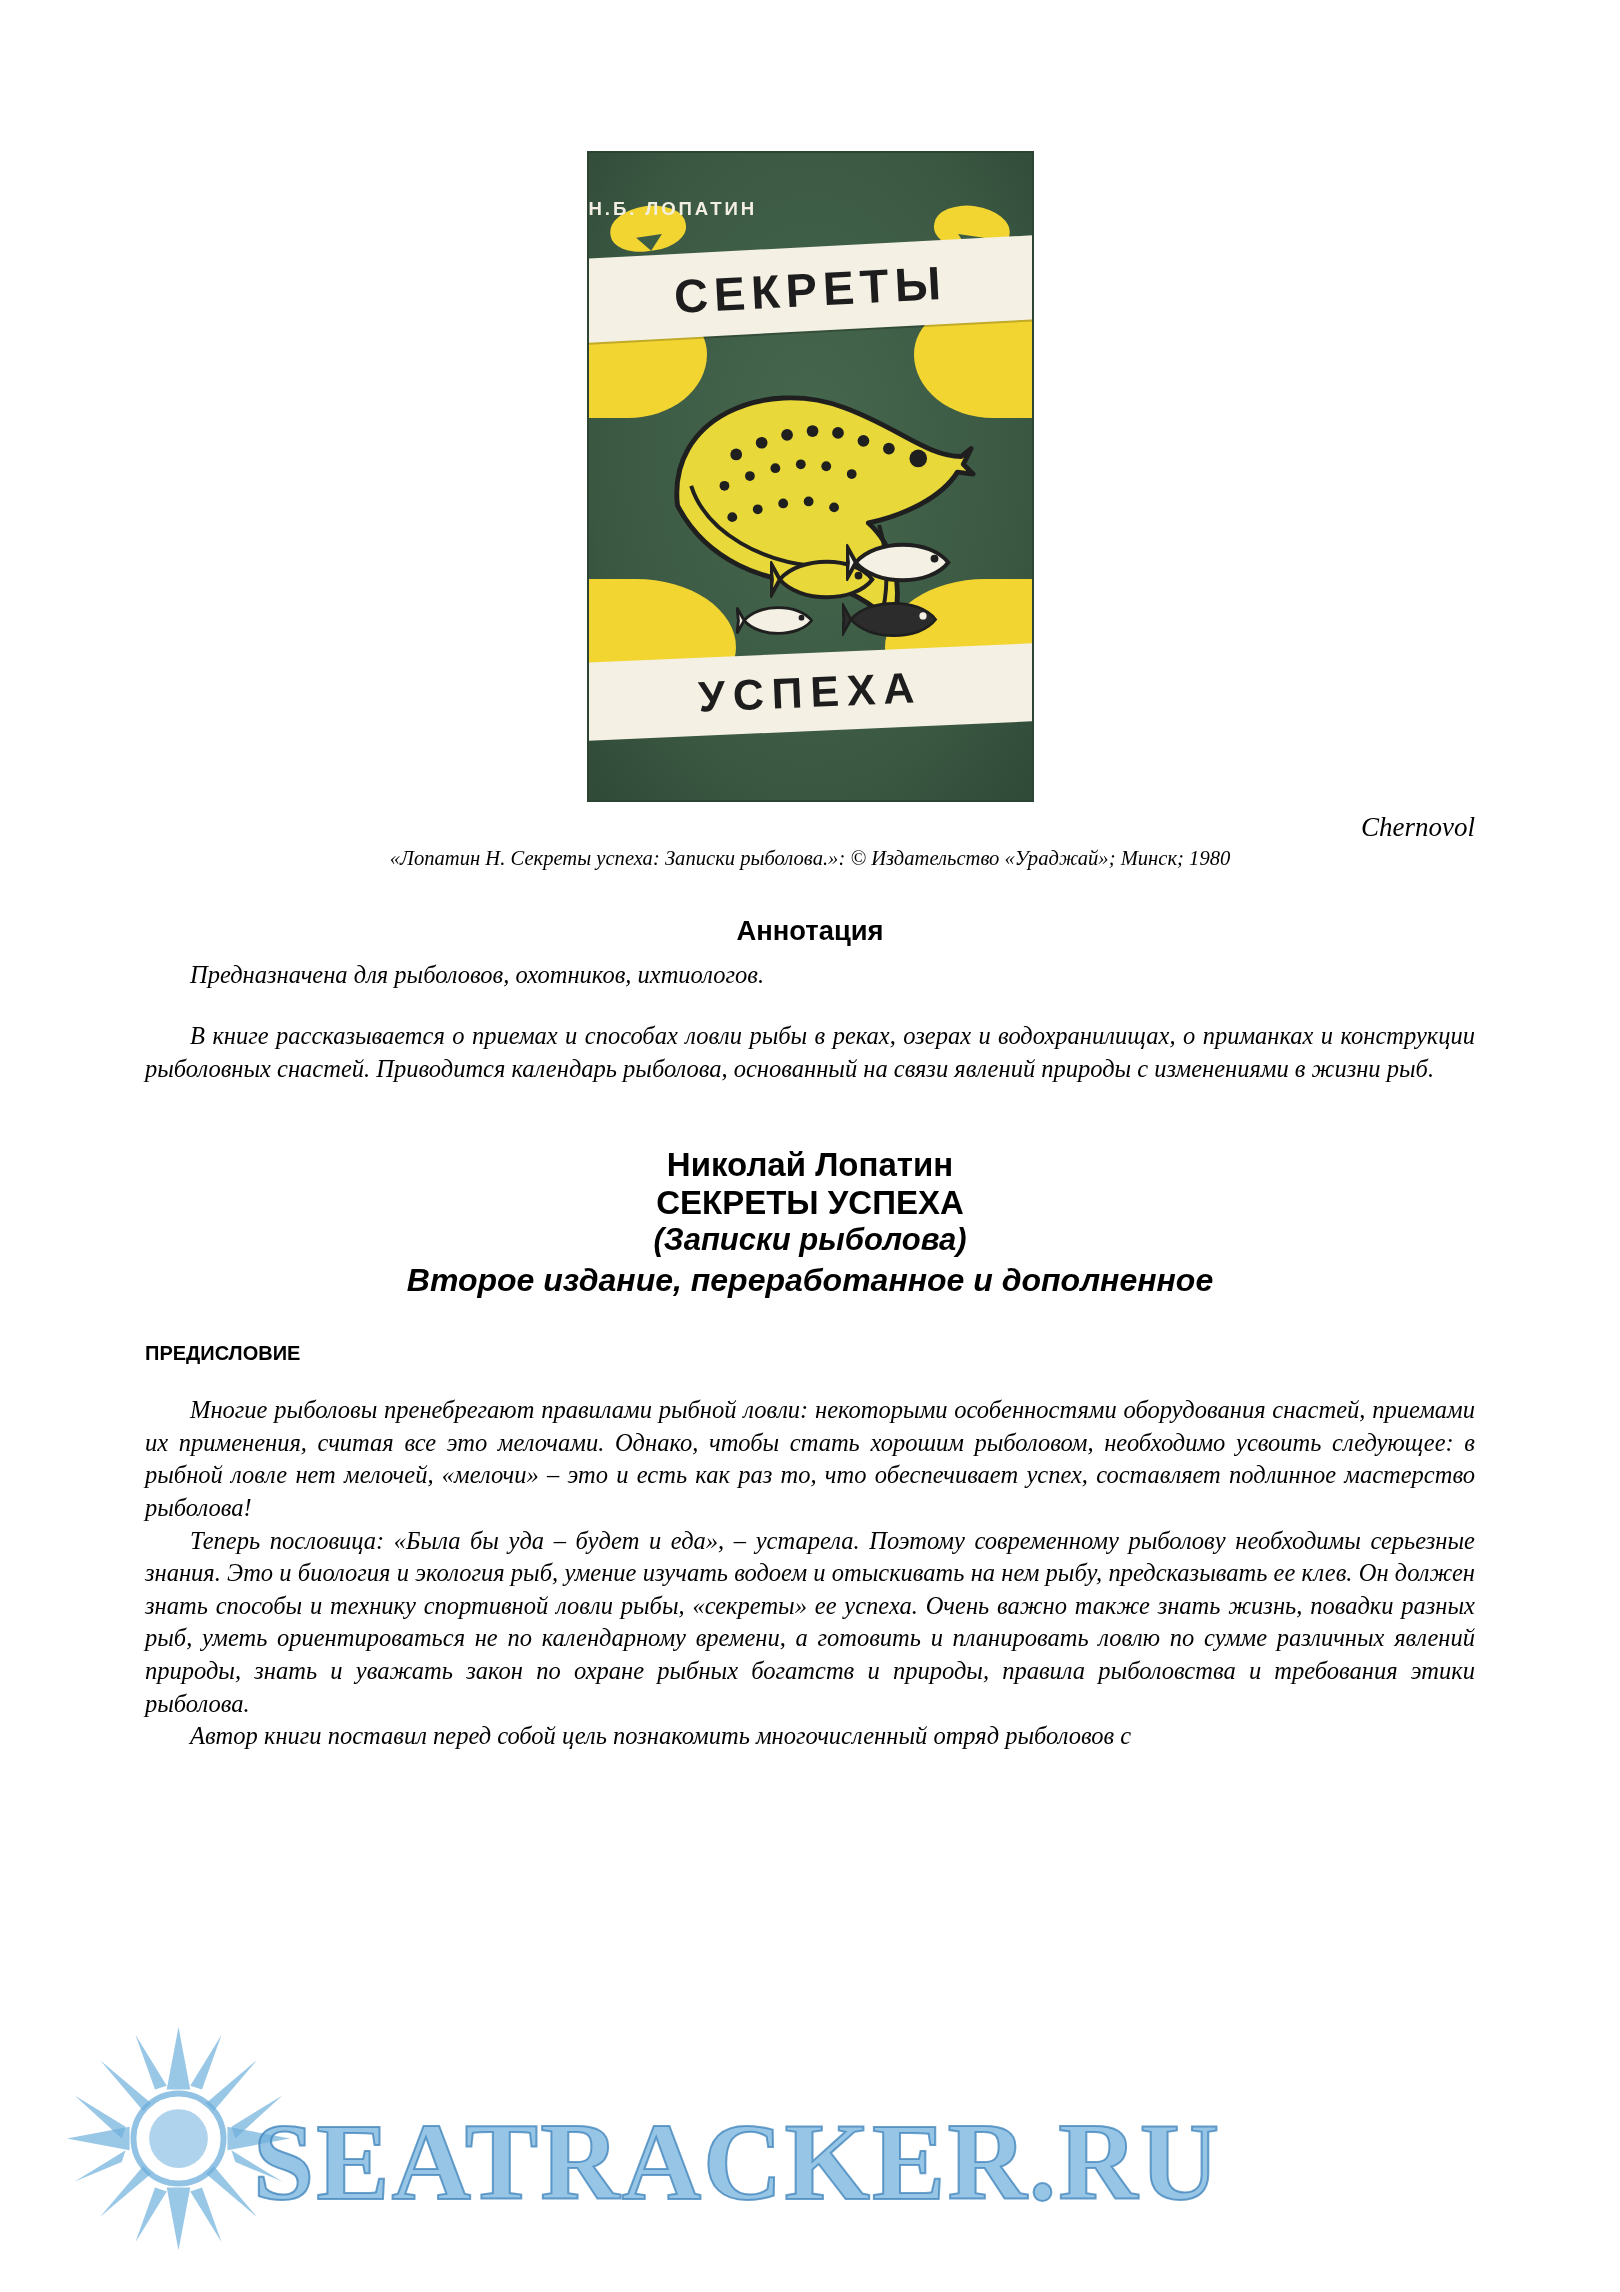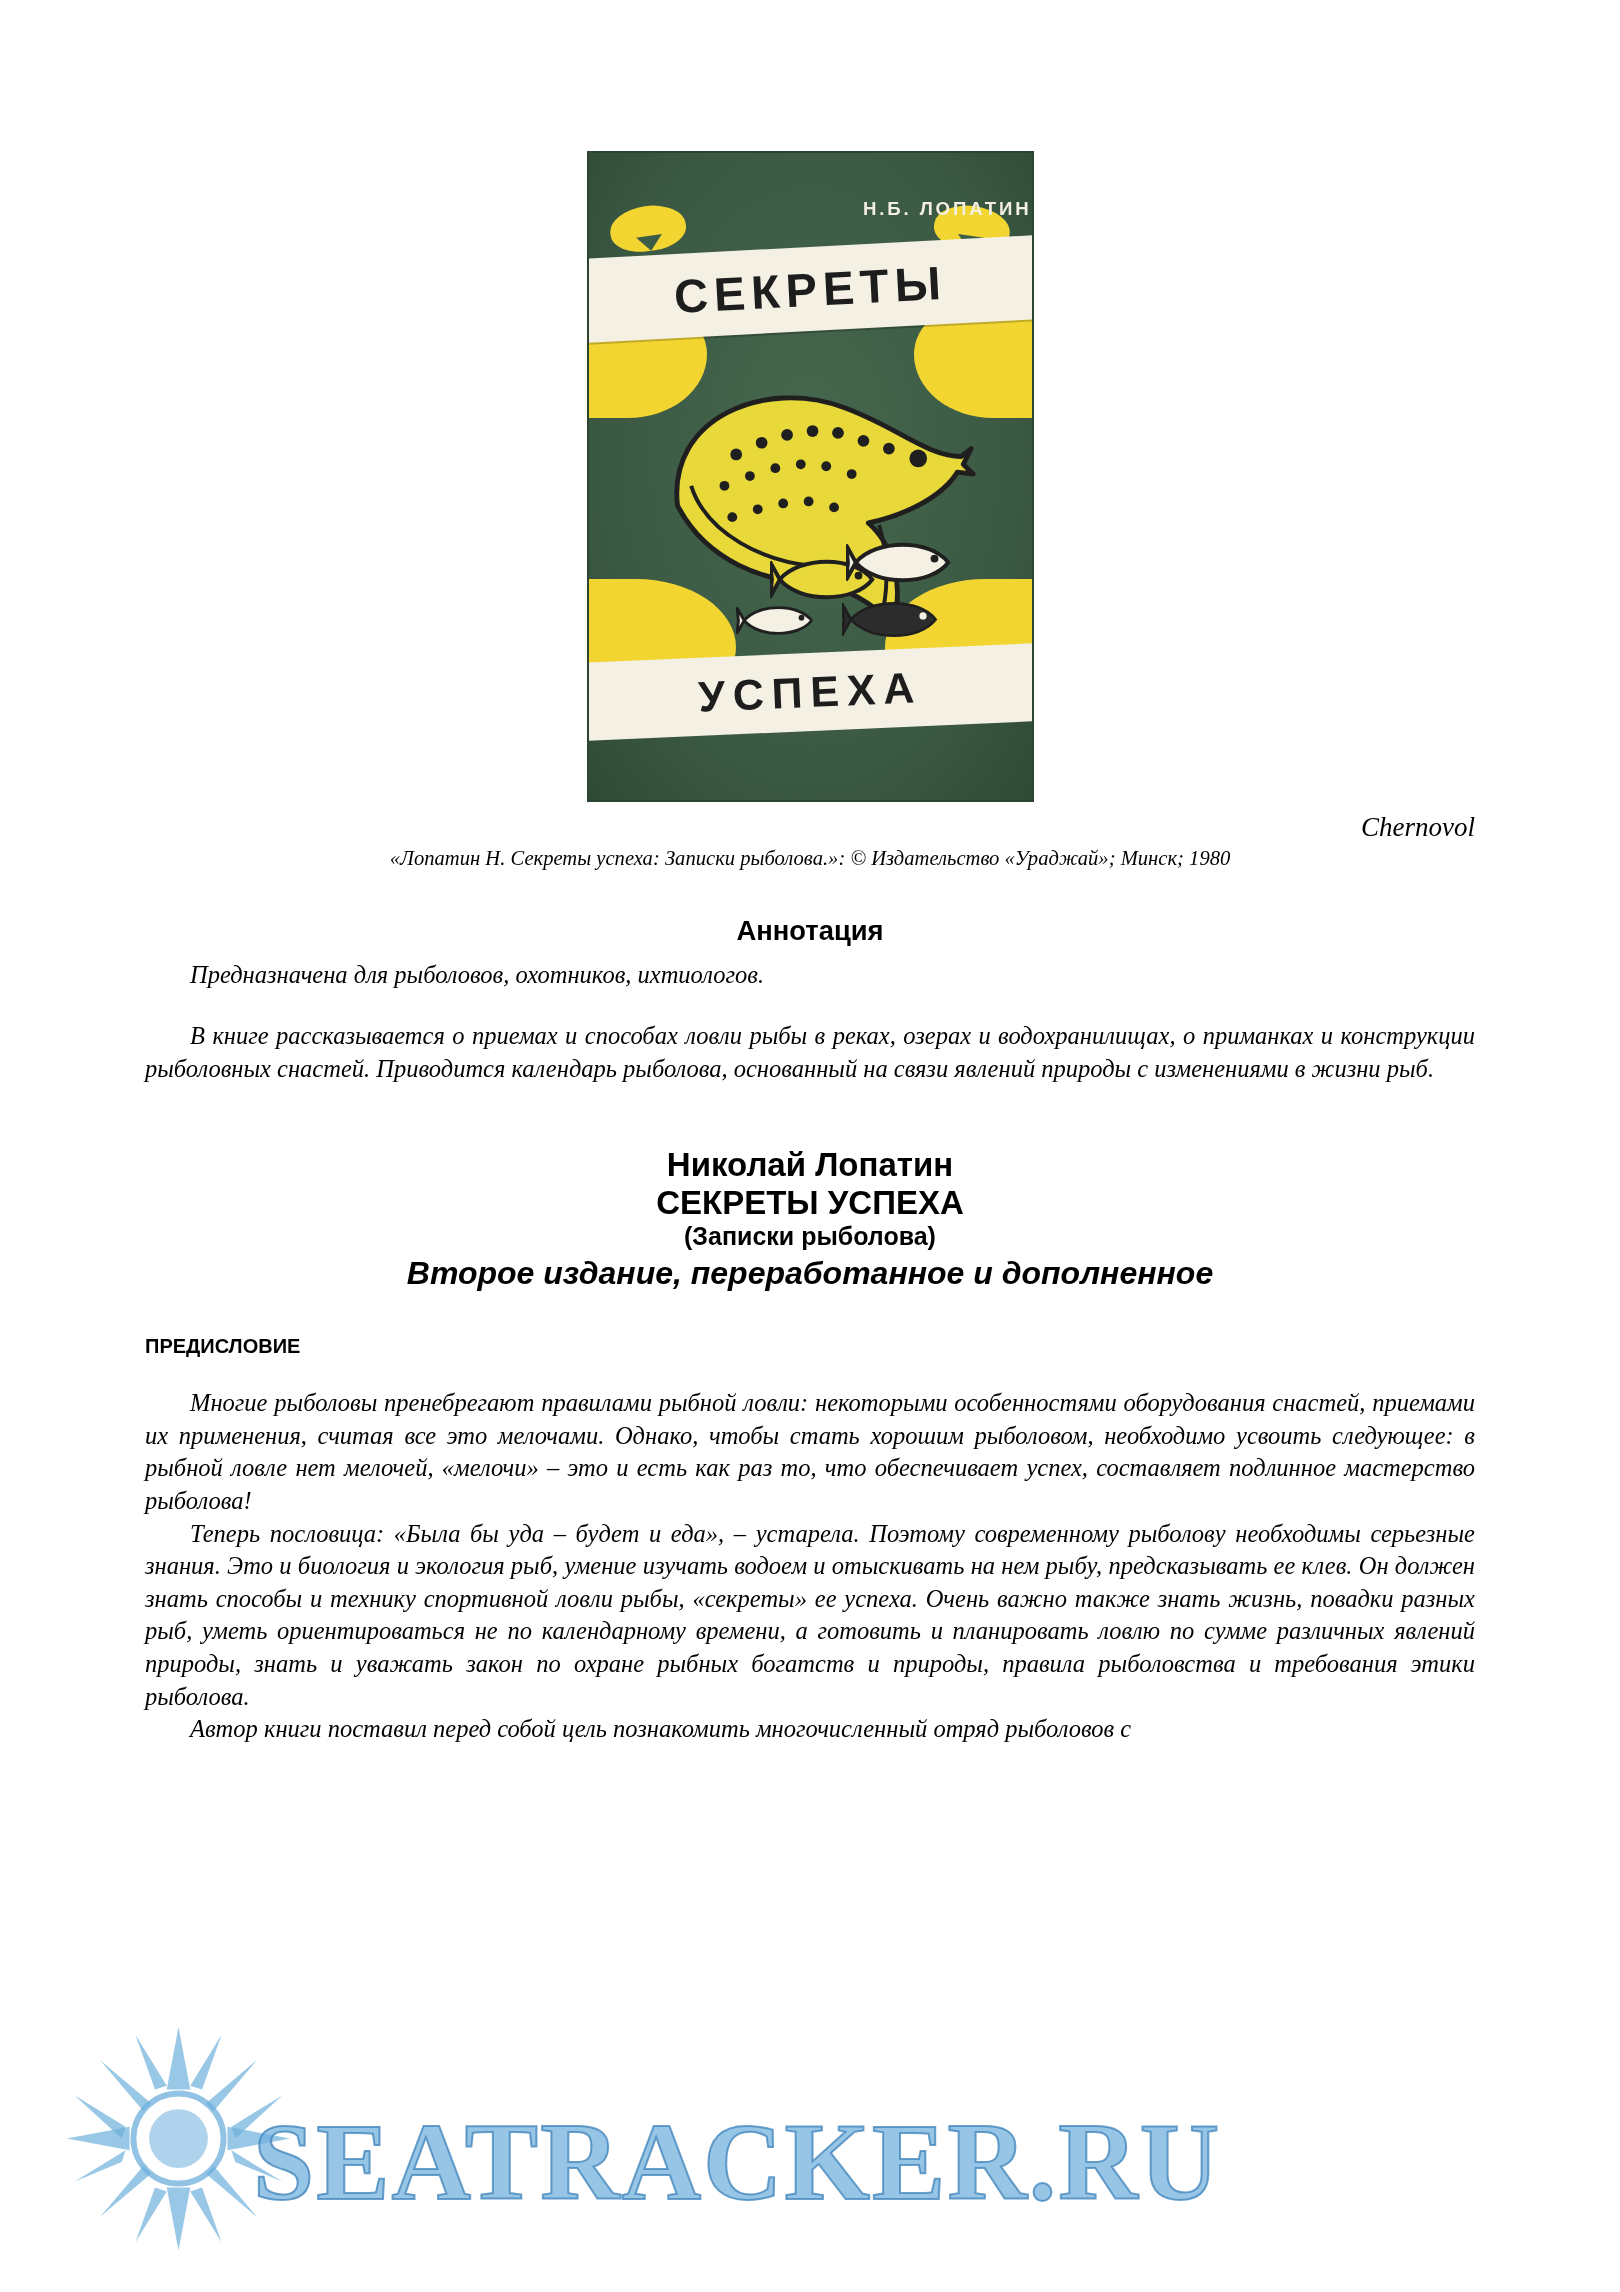--- a/index.html
+++ b/index.html
@@ -53,21 +53,21 @@
     position: absolute;
     inset: 0;
     background:
       radial-gradient(ellipse at 50% 45%, #46684e 0%, #3a5742 70%, #2f4a37 100%);
   }
   .cover-author {
     position: absolute;
     top: 45px;
     left: 0;
     right: 0;
-    text-align: right;
+    text-align: left;
     color: #f2efe2;
     font-family: "Liberation Sans", sans-serif;
     font-size: 18.6px;
     letter-spacing: 2.9px;
     font-weight: bold;
     z-index: 6;
   }
   
   .lily {
     position: absolute;
@@ -205,21 +205,21 @@
   .para.first { margin-top: 29px; }
 
   .title-block {
     margin-top: 61px;
     text-align: center;
     font-family: "Liberation Sans", sans-serif;
     font-weight: bold;
   }
   .title-block .t1 { font-size: 33px; }
   .title-block .t2 { font-size: 33px; }
-  .title-block .t3 { font-size: 25px; }
+  .title-block .t3 { font-size: 31px; font-style: italic; }
   .title-block .t4 { font-size: 32px; font-style: italic; margin-top: 3.9px; }
 
   h3.preface {
     text-align: left;
     font-family: "Liberation Sans", sans-serif;
     font-weight: bold;
     font-size: 20px;
     margin: 43px 0 0 0;
   }
 

